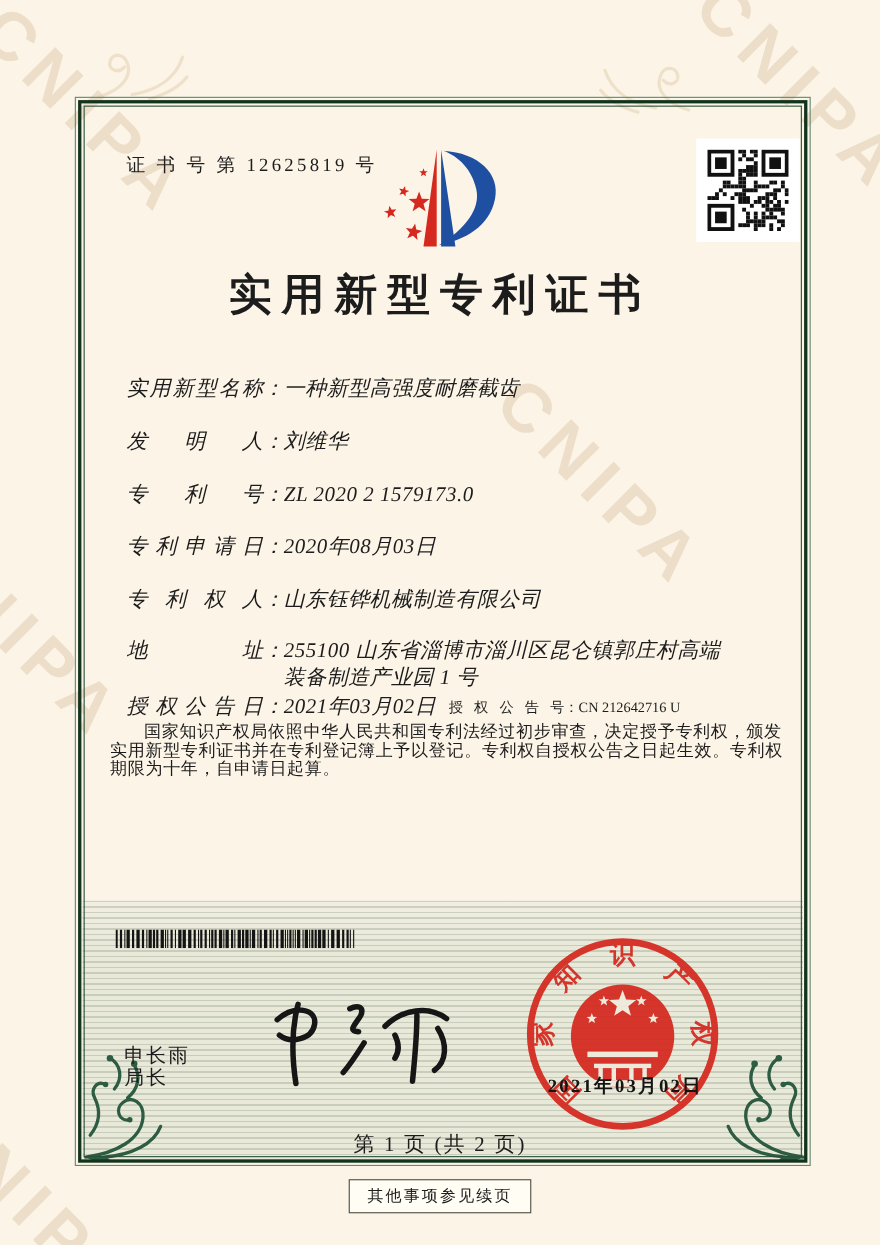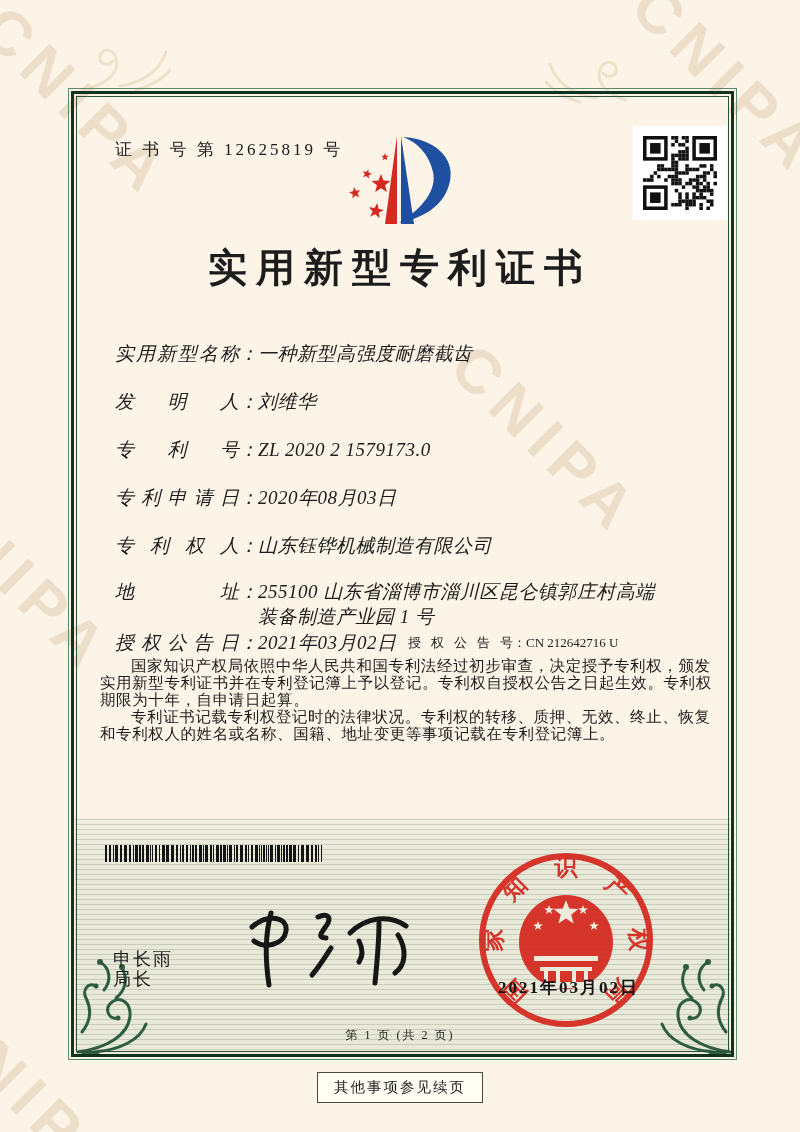--- a/index.html
+++ b/index.html
@@ -78,21 +78,21 @@
     font-size:23px;font-weight:bold;color:#d5281e;
     font-family:"Liberation Serif","DejaVu Serif",serif;
   }
   .seal-date{
     position:absolute;left:498px;top:976px;width:170px;z-index:6;
     font-size:17px;font-weight:bold;letter-spacing:2px;color:#141414;
   }
 
   
   .page-footer{position:absolute;left:0;top:1027px;width:100%;text-align:center;
-    font-size:12px;letter-spacing:2px;z-index:4;}
+    font-size:19px;letter-spacing:2px;z-index:4;}
   .cont-box{
     position:absolute;left:50%;top:1072px;transform:translateX(-50%);
     border:1px solid #4a4a42;background:#fffdf4;padding:5px 16px;
     font-size:14.5px;letter-spacing:2px;z-index:4;
   }
 </style>
 </head>
 <body>
 
 <div class="wm" style="left:18px;top:-8px;">CNIPA</div>
@@ -318,21 +318,20 @@
 </div>
 <div class="row" style="top:630px;">
   <span class="lbl">授权公告日</span><span class="colon">：</span><span class="val">2021年03月02日</span>
 </div>
 <div class="row2" style="top:630px;">
   <span class="lbl">授权公告号</span><span class="colon">：</span><span class="val">CN 212642716 U</span>
 </div>
 
 <div class="paras">
   <p>国家知识产权局依照中华人民共和国专利法经过初步审查，决定授予专利权，颁发实用新型专利证书并在专利登记簿上予以登记。专利权自授权公告之日起生效。专利权期限为十年，自申请日起算。</p>
-  <p>专利证书记载专利权登记时的法律状况。专利权的转移、质押、无效、终止、恢复和专利权人的姓名或名称、国籍、地址变更等事项记载在专利登记簿上。</p>
 </div>
 
 <svg id="barcode-svg" class="barcode" viewBox="0 0 220 17" preserveAspectRatio="none">
     <rect x="0" y="0" width="2" height="17" fill="#141414"></rect>
     <rect x="4" y="0" width="2" height="17" fill="#141414"></rect>
     <rect x="8" y="0" width="1" height="17" fill="#141414"></rect>
     <rect x="10" y="0" width="3" height="17" fill="#141414"></rect>
     <rect x="15" y="0" width="2" height="17" fill="#141414"></rect>
     <rect x="19" y="0" width="3" height="17" fill="#141414"></rect>
     <rect x="24" y="0" width="2" height="17" fill="#141414"></rect>

